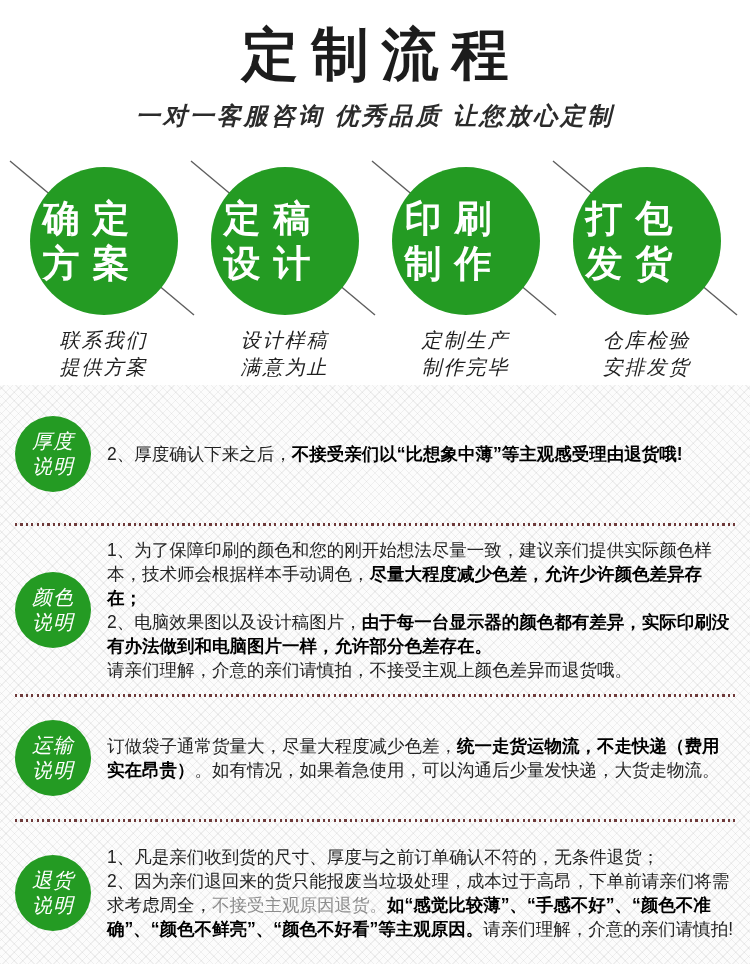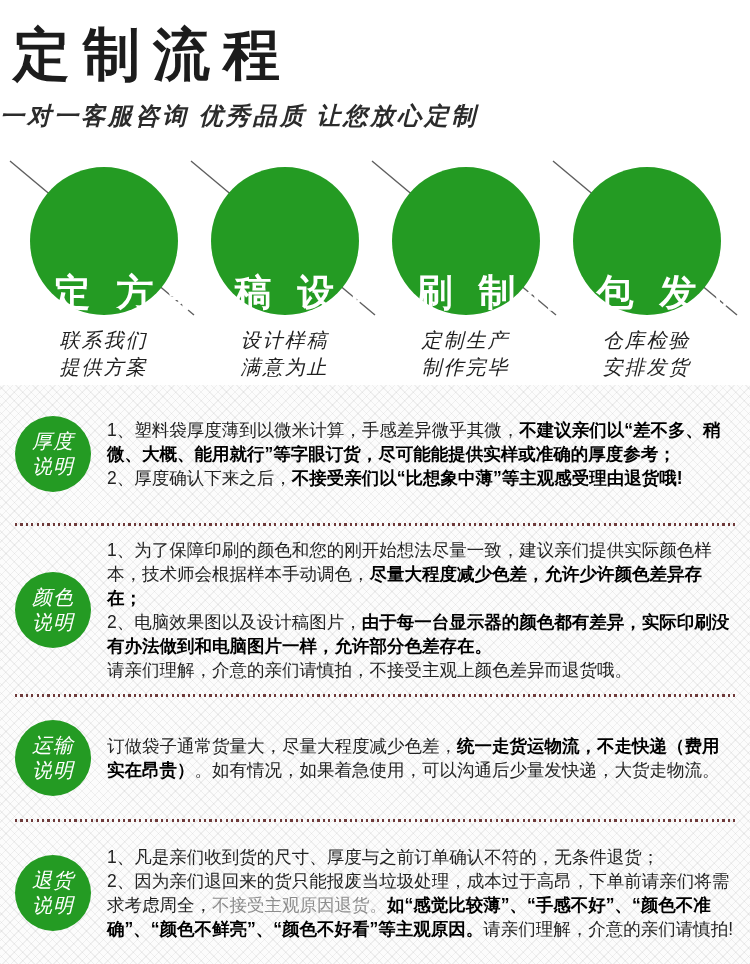--- a/index.html
+++ b/index.html
@@ -4,40 +4,40 @@
 <style>
   * { margin: 0; padding: 0; box-sizing: border-box; }
   html, body { background: #ffffff; }
   body { font-family: "Liberation Sans", "DejaVu Sans", sans-serif; }
   .page {
     width: 750px; height: 964px; margin: 0 auto; background: #ffffff;
     overflow: hidden; position: relative;
   }
 
   
-  .header { padding-top: 22px; }
+  .header { padding-top: 22px; text-align: center; }
   .page-title {
     font-size: 57px; font-weight: 900; color: #1c1c1c;
     letter-spacing: 13px; line-height: 64px;
     text-indent: 13px; 
   }
   .page-subtitle {
     margin-top: 15px; font-size: 24px; font-weight: 600; color: #2b2b2b;
     letter-spacing: 3px; line-height: 30px; font-style: italic;
   }
 
   
   .process { margin-top: 15px; display: flex; justify-content: center; }
   .step { width: 181px; position: relative; padding-top: 21px; }
   .diag { position: absolute; left: -4px; top: 14px; width: 186px; height: 156px; z-index: 0; pointer-events: none; }
   .step-circle {
     position: relative; z-index: 1;
     width: 148px; height: 148px; margin: 0 auto; border-radius: 50%;
     background: #249b23;
-    display: flex; justify-content: center; align-items: flex-end;
+    display: flex; flex-direction: column; justify-content: center; align-items: flex-start;
   }
   .step-circle span {
     display: block; color: #ffffff; font-size: 37px; font-weight: 700;
     line-height: 45px; letter-spacing: 13px; text-indent: 13px;
     white-space: nowrap;
   }
   .step-caption { margin-top: 12px; text-align: center; font-style: italic; }
   .step-caption span {
     display: block; font-size: 20px; line-height: 27px; color: #1f1f1f;
     letter-spacing: 2px;
@@ -148,21 +148,20 @@
   </div>
 
   <div class="notes">
 
     <div class="note-section s1">
       <div class="note-badge">
         <span>厚度</span>
         <span>说明</span>
       </div>
       <div class="note-text">
-        <div><span class="run-normal">1、塑料袋厚度薄到以微米计算，手感差异微乎其微，</span><span class="run-bold">不建议亲们以“差不多、稍微、大概、能用就行”等字眼订货，尽可能能提供实样或准确的厚度参考；</span></div>
         <div><span class="run-normal">2、厚度确认下来之后，</span><span class="run-bold">不接受亲们以“比想象中薄”等主观感受理由退货哦!</span></div>
       </div>
     </div>
 
     <div class="dotted-divider"></div>
 
     <div class="note-section s2">
       <div class="note-badge">
         <span>颜色</span>
         <span>说明</span>

